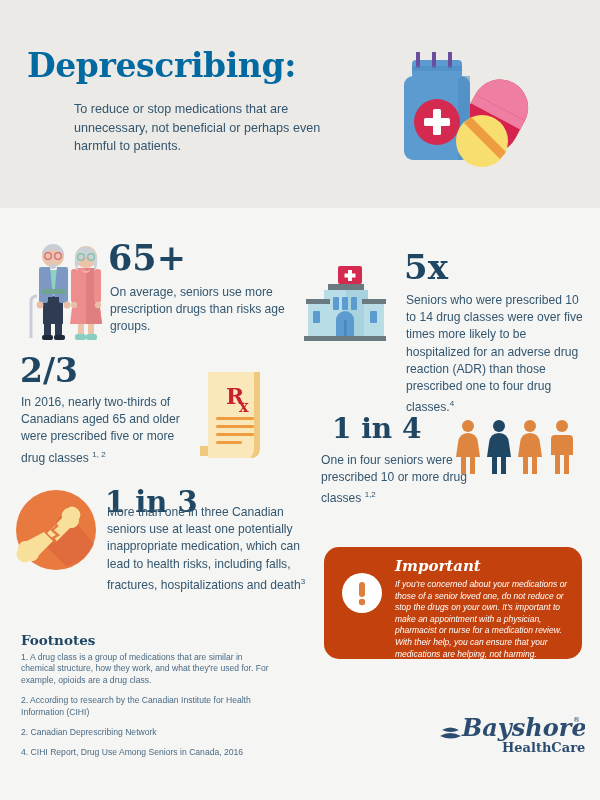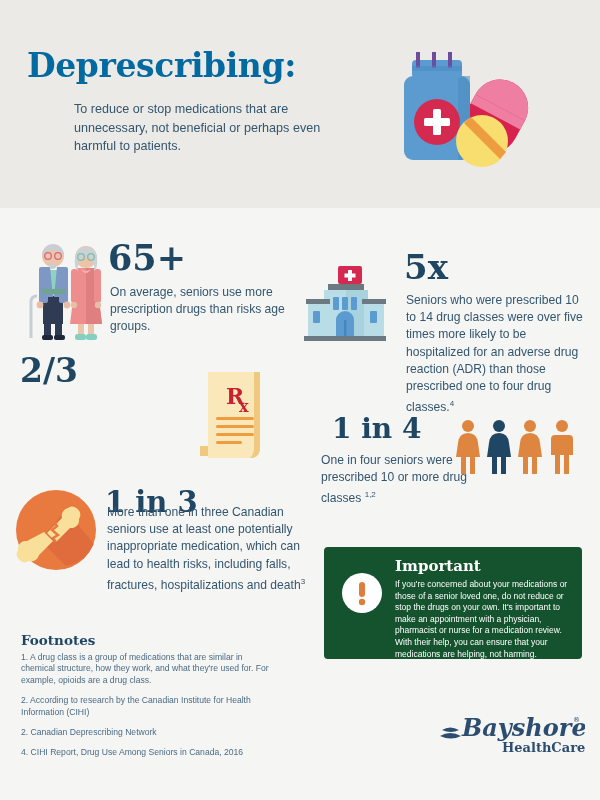--- a/index.html
+++ b/index.html
@@ -64,21 +64,21 @@
     position:absolute; left:21px; top:632px;
     font-family:"DejaVu Serif", serif; font-weight:700;
     font-size:13.5px; color:#1F4663;
   }
   .fn-list { position:absolute; left:21px; top:652px; width:250px; }
   .fn-item { font-size:8.6px; line-height:11.4px; color:#4A6B85; margin-bottom:9px; }
 
   
   .important {
     position:absolute; left:324px; top:547px; width:258px; height:112px;
-    background:#14532d; border-radius:4px;
+    background:#c2410c; border-radius:15px;font-style:italic;
   }
   .imp-icon { position:absolute; left:18px; top:26px; width:40px; height:40px; }
   .imp-title {
     position:absolute; left:71px; top:10px;
     font-family:"DejaVu Serif", serif; font-weight:700;
     font-size:15px; color:#FFFFFF;
   }
   .imp-body {
     position:absolute; left:71px; top:32px; width:178px;
     font-size:8.5px; line-height:11.6px; color:#FFFFFF;
@@ -159,20 +159,21 @@
     <path d="M59 33 q5 8 10 0 q-5 4 -10 0 z" fill="#F5B5B5"></path>
     <circle cx="64" cy="21" r="11" fill="#EBC4AA"></circle>
     <path d="M53 22 a11 11 0 0 1 22 0 q1 10 -3 13 q2 -12 -8 -14 q-10 2 -8 14 q-4 -3 -3 -13 z" fill="#CBD2D6"></path>
     <circle cx="59" cy="21" r="3.3" fill="none" stroke="#7FBFA8" stroke-width="1.3"></circle>
     <circle cx="69" cy="21" r="3.3" fill="none" stroke="#7FBFA8" stroke-width="1.3"></circle>
   </svg>
   <div class="bignum s65-num">65+</div>
   <div class="body-txt s65-txt">On average, seniors use more prescription drugs than risks age groups.</div>
 
   <div class="bignum s23-num">2/3</div>
+  <div class="body-txt s23-txt"><span>In 2016, nearly two-thirds of Canadians aged 65 and older were prescribed five or more drug classes </span><sup>1, 2</sup></div>
 
   <svg class="rx-art" viewBox="0 0 78 98">
     <path d="M4 80 h58 q0 10 -10 10 h-48 z" fill="#EFC97E"></path>
     <path d="M12 6 h52 v76 q0 10 -10 10 h-42 z" fill="#FBE8BA"></path>
     <path d="M58 6 h6 v76 q0 10 -10 10 q4 -4 4 -10 z" fill="#EFC97E"></path>
     <text x="30" y="38" font-family="DejaVu Serif, serif" font-size="22" font-weight="700" fill="#C8202F">R</text>
     <text x="43" y="46" font-family="DejaVu Serif, serif" font-size="16" font-weight="700" fill="#C8202F">x</text>
     <rect x="20" y="51" width="38" height="3" rx="1.5" fill="#EE9C40"></rect>
     <rect x="20" y="59" width="38" height="3" rx="1.5" fill="#EE9C40"></rect>
     <rect x="20" y="67" width="38" height="3" rx="1.5" fill="#EE9C40"></rect>

